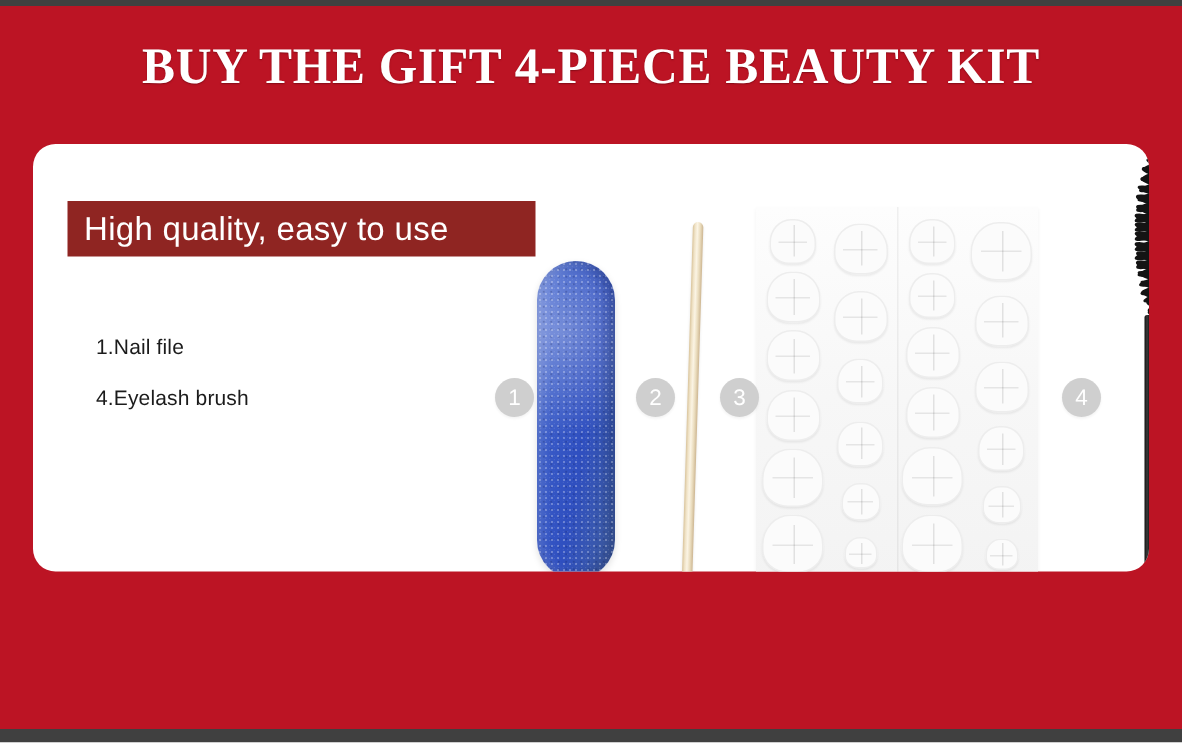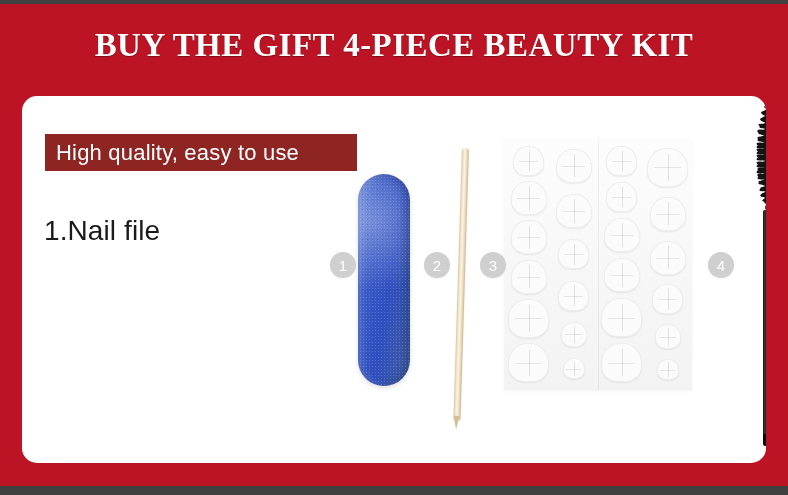--- a/index.html
+++ b/index.html
@@ -43,21 +43,21 @@
     white-space: nowrap;
     text-shadow: 0 1px 1px rgba(90,6,12,0.55);
   }
 
   
   .card {
     position: absolute;
     left: 22px;
     top: 96px;
     width: 744px;
-    height: 367px;
+    height: 285px;
     background: #ffffff;
     border-radius: 15px;
     overflow: hidden;
   }
 
   
   .subtitle-banner {
     position: absolute;
     left: 23px;
     top: 38px;
@@ -78,25 +78,26 @@
 
   
   .feature-list {
     position: absolute;
     left: 22px;
     top: 118px;
     width: 290px;
   }
   .feature-item {
     color: #1b1b1b;
-    font-size: 28px;
+    font-size: 14px;
     font-weight: 300;
     line-height: 34px;
     white-space: nowrap;
     letter-spacing: 0.1px;
+    margin-left: 20px;
   }
 
   
   .badge {
     position: absolute;
     width: 26px;
     height: 26px;
     border-radius: 50%;
     background: #cfcfcf;
     color: #ffffff;
@@ -288,20 +289,21 @@
   <div class="headline">BUY THE GIFT 4-PIECE BEAUTY KIT</div>
 
   <div class="card">
 
     <div class="subtitle-banner">
       <span class="subtitle-text">High quality, easy to use</span>
     </div>
 
     <div class="feature-list">
       <div class="feature-item">1.Nail file</div>
+      <div class="feature-item">4.Eyelash brush</div>
     </div>
 
     <div class="nail-file"></div>
     <div class="badge badge-1">1</div>
 
     <div class="orange-stick">
       <div class="stick-body"></div>
       <div class="stick-tip"></div>
     </div>
     <div class="badge badge-2">2</div>

